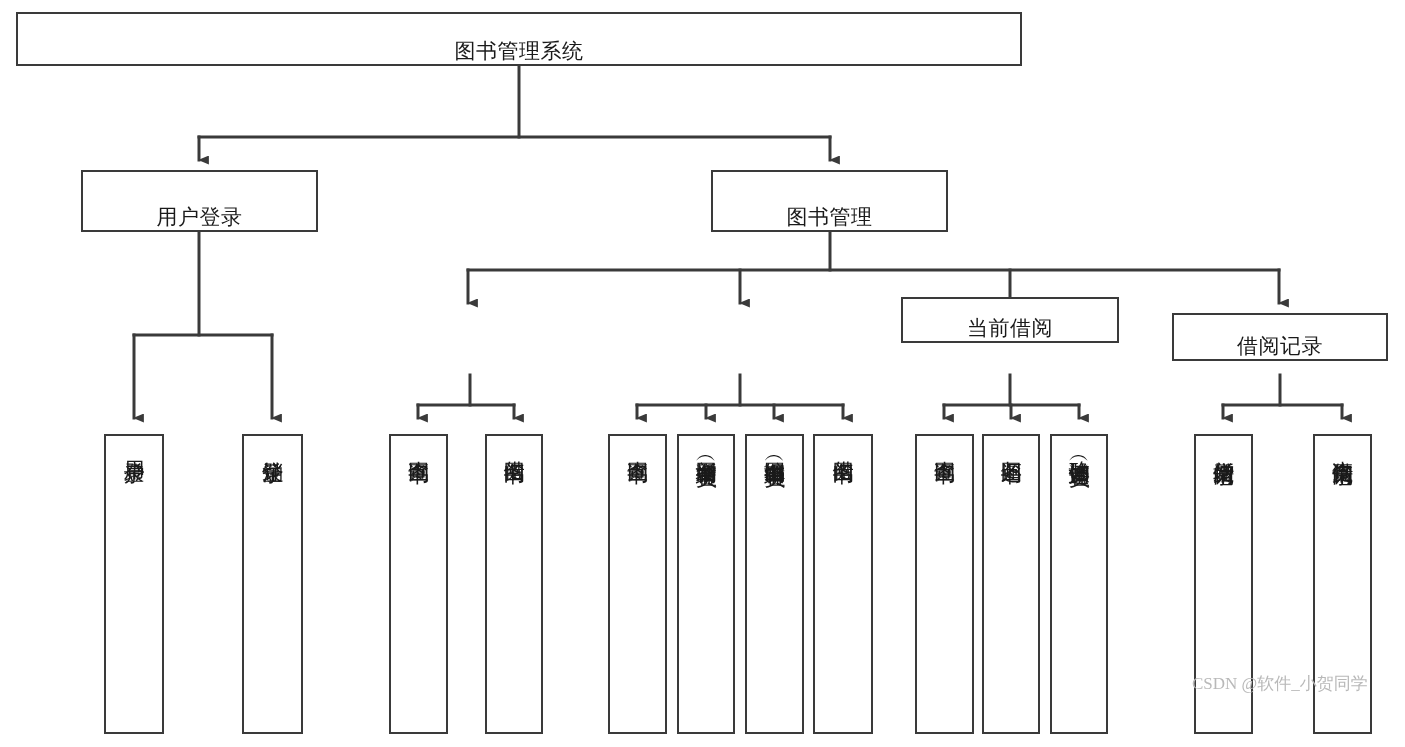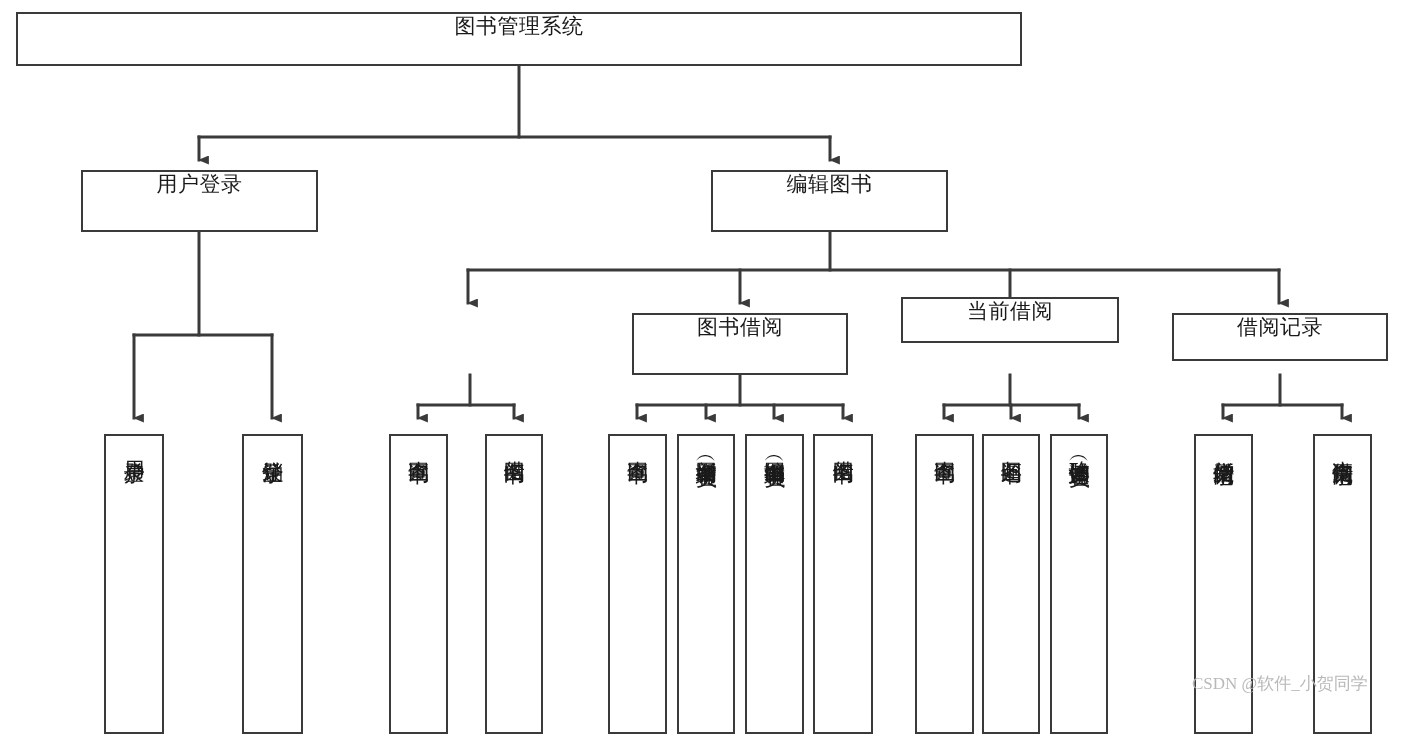--- a/index.html
+++ b/index.html
@@ -25,21 +25,21 @@
     width: 1405px;
     height: 747px;
     pointer-events: none;
   }
   .node {
     position: absolute;
     box-sizing: border-box;
     background: #ffffff;
     border: 2px solid #3a3a3a;
     display: flex;
-    align-items: flex-start;
+    align-items: flex-end;
     justify-content: center;
     color: #1a1a1a;
     z-index: 3;
   }
   .node .label {
     display: block;
     text-align: center;
     line-height: 1.18;
     letter-spacing: 0.5px;
   }
@@ -129,27 +129,24 @@
 
   <div class="node horiz" style="left:16px; top:12px; width:1006px; height:54px;">
     <span class="label">图书管理系统</span>
   </div>
 
   <div class="node horiz" style="left:81px; top:170px; width:237px; height:62px;">
     <span class="label">用户登录</span>
   </div>
 
   <div class="node horiz" style="left:711px; top:170px; width:237px; height:62px;">
-    <span class="label">编辑图书</span>
-  </div>
-
-
-  <div class="node horiz" style="left:632px; top:313px; width:216px; height:62px;">
-    <span class="label">图书借阅</span>
-  </div>
+    <span class="label">图书管理</span>
+  </div>
+
+
 
   <div class="node horiz" style="left:901px; top:297px; width:218px; height:46px;">
     <span class="label">当前借阅</span>
   </div>
 
   <div class="node horiz" style="left:1172px; top:313px; width:216px; height:48px;">
     <span class="label">借阅记录</span>
   </div>
 
   <div class="node vert" style="left:104px; top:434px; width:60px; height:300px;">

